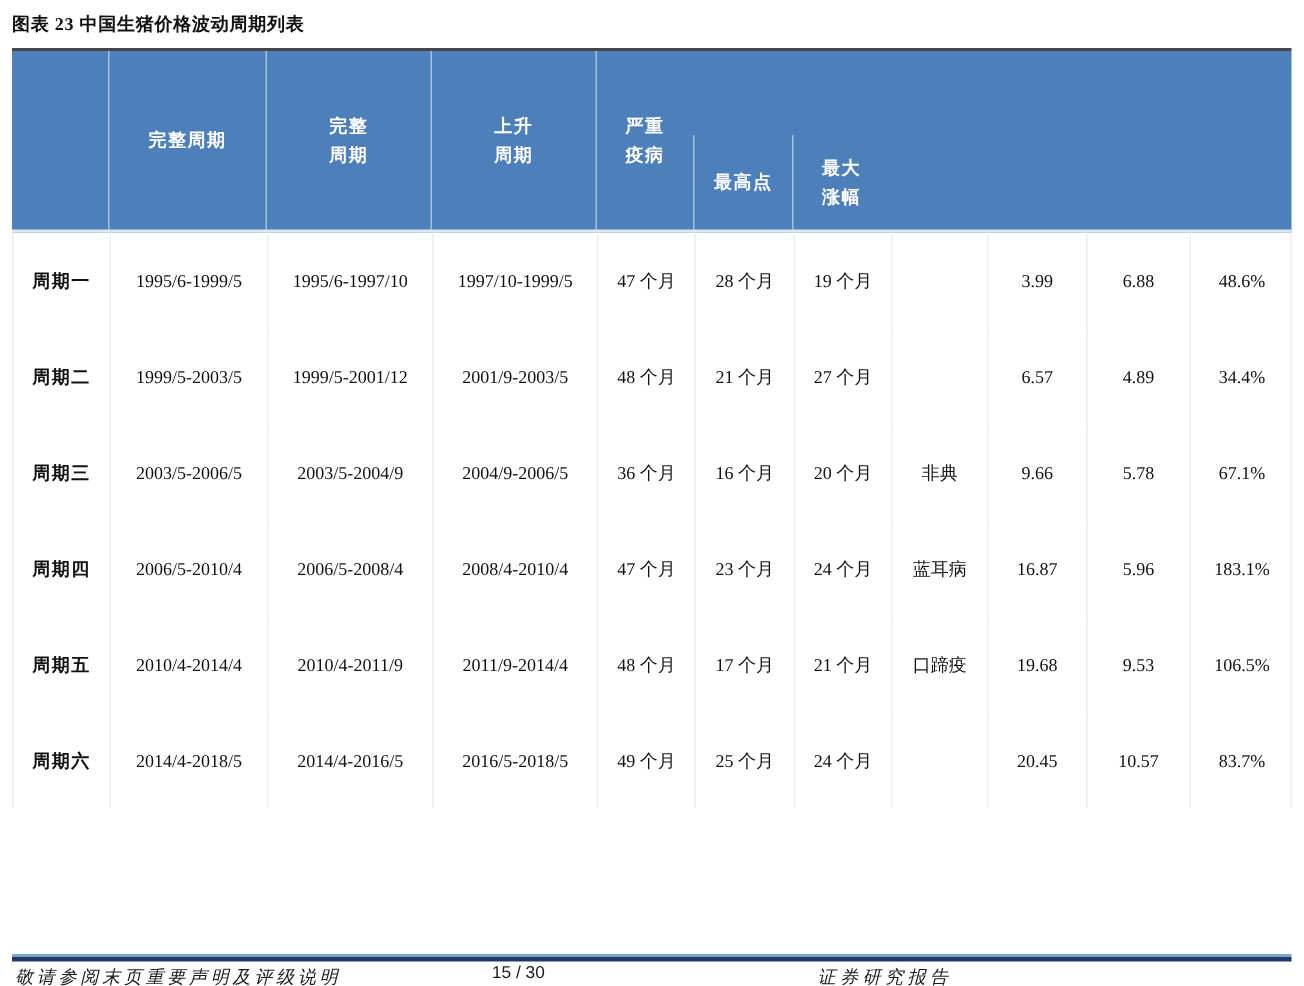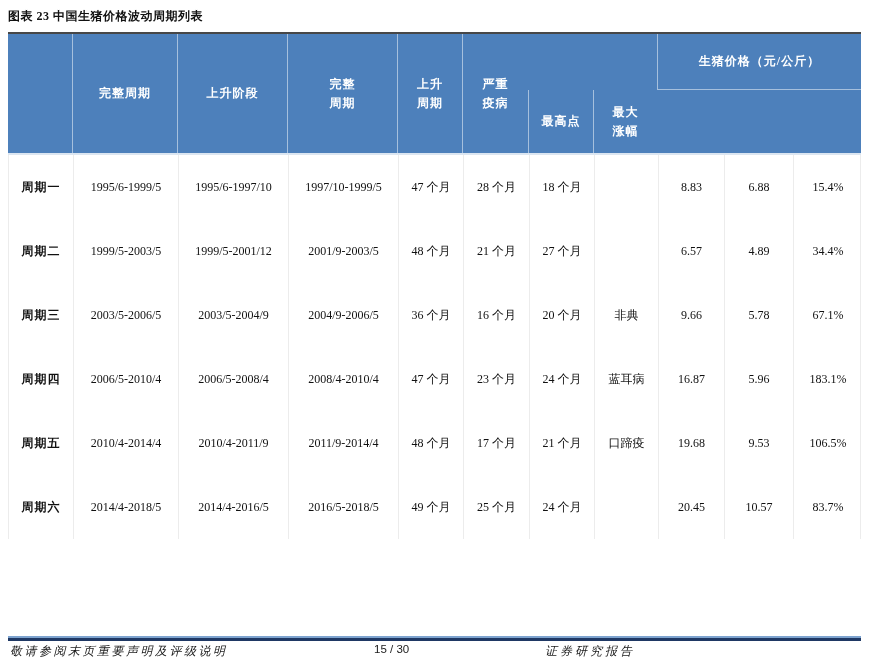--- a/index.html
+++ b/index.html
@@ -78,57 +78,55 @@
   .footer-rule{
     position:absolute;left:8px;top:636px;width:853px;height:5px;
     background:linear-gradient(to bottom,var(--footer-light) 0 40%,var(--footer-dark) 40% 100%);
   }
   .footer-left{
     position:absolute;left:10px;top:643px;
     font-size:12px;font-style:italic;letter-spacing:2.5px;color:#1a1a1a;
   }
   .footer-page{
     position:absolute;left:328px;top:643px;width:60px;
-    font-size:11.5px;font-family:"Liberation Sans","DejaVu Sans",sans-serif;color:#1a1a1a;margin-left:46px;
+    font-size:11.5px;font-family:"Liberation Sans","DejaVu Sans",sans-serif;color:#1a1a1a;
   }
   .footer-right{
     position:absolute;left:545px;top:643px;
     font-size:12px;font-style:italic;letter-spacing:3px;color:#1a1a1a;
   }
 </style>
 </head>
 <body>
 
 <div class="doc-title">图表 23 中国生猪价格波动周期列表</div>
 
 <div class="price-table">
 
   <div class="grid thead">
     <div class="th span2 first"></div>
     <div class="th span2">完整周期</div>
-    <div class="th span2">上升阶段</div>
     <div class="th span2">
         <span class="narrow">完整周期</span>
       </div>
     <div class="th span2">
         <span class="narrow">上升周期</span>
       </div>
     <div class="th span2">
         <span class="narrow">严重疫病</span>
       </div>
-    <div class="th-group">生猪价格（元/公斤）</div>
     <div class="th sub">最高点</div>
     <div class="th sub">
         <span class="narrow">最大涨幅</span>
       </div>
   </div>
 
   <div class="grid tbody" id="tbody">
 
-  <div class="tr"><div class="td row-label">周期一</div><div class="td">1995/6-1999/5</div><div class="td">1995/6-1997/10</div><div class="td">1997/10-1999/5</div><div class="td">47 个月</div><div class="td">28 个月</div><div class="td">18 个月</div><div class="td"></div><div class="td">8.83</div><div class="td">6.88</div><div class="td">15.4%</div></div>
+  <div class="tr"><div class="td row-label">周期一</div><div class="td">1995/6-1999/5</div><div class="td">1995/6-1997/10</div><div class="td">1997/10-1999/5</div><div class="td">47 个月</div><div class="td">28 个月</div><div class="td">19 个月</div><div class="td"></div><div class="td">3.99</div><div class="td">6.88</div><div class="td">48.6%</div></div>
       <div class="tr"><div class="td row-label">周期二</div><div class="td">1999/5-2003/5</div><div class="td">1999/5-2001/12</div><div class="td">2001/9-2003/5</div><div class="td">48 个月</div><div class="td">21 个月</div><div class="td">27 个月</div><div class="td"></div><div class="td">6.57</div><div class="td">4.89</div><div class="td">34.4%</div></div>
       <div class="tr"><div class="td row-label">周期三</div><div class="td">2003/5-2006/5</div><div class="td">2003/5-2004/9</div><div class="td">2004/9-2006/5</div><div class="td">36 个月</div><div class="td">16 个月</div><div class="td">20 个月</div><div class="td">非典</div><div class="td">9.66</div><div class="td">5.78</div><div class="td">67.1%</div></div>
       <div class="tr"><div class="td row-label">周期四</div><div class="td">2006/5-2010/4</div><div class="td">2006/5-2008/4</div><div class="td">2008/4-2010/4</div><div class="td">47 个月</div><div class="td">23 个月</div><div class="td">24 个月</div><div class="td">蓝耳病</div><div class="td">16.87</div><div class="td">5.96</div><div class="td">183.1%</div></div>
       <div class="tr"><div class="td row-label">周期五</div><div class="td">2010/4-2014/4</div><div class="td">2010/4-2011/9</div><div class="td">2011/9-2014/4</div><div class="td">48 个月</div><div class="td">17 个月</div><div class="td">21 个月</div><div class="td">口蹄疫</div><div class="td">19.68</div><div class="td">9.53</div><div class="td">106.5%</div></div>
       <div class="tr"><div class="td row-label">周期六</div><div class="td">2014/4-2018/5</div><div class="td">2014/4-2016/5</div><div class="td">2016/5-2018/5</div><div class="td">49 个月</div><div class="td">25 个月</div><div class="td">24 个月</div><div class="td"></div><div class="td">20.45</div><div class="td">10.57</div><div class="td">83.7%</div></div>
     </div>
 
 </div>
 
 <div class="footer-rule"></div>

